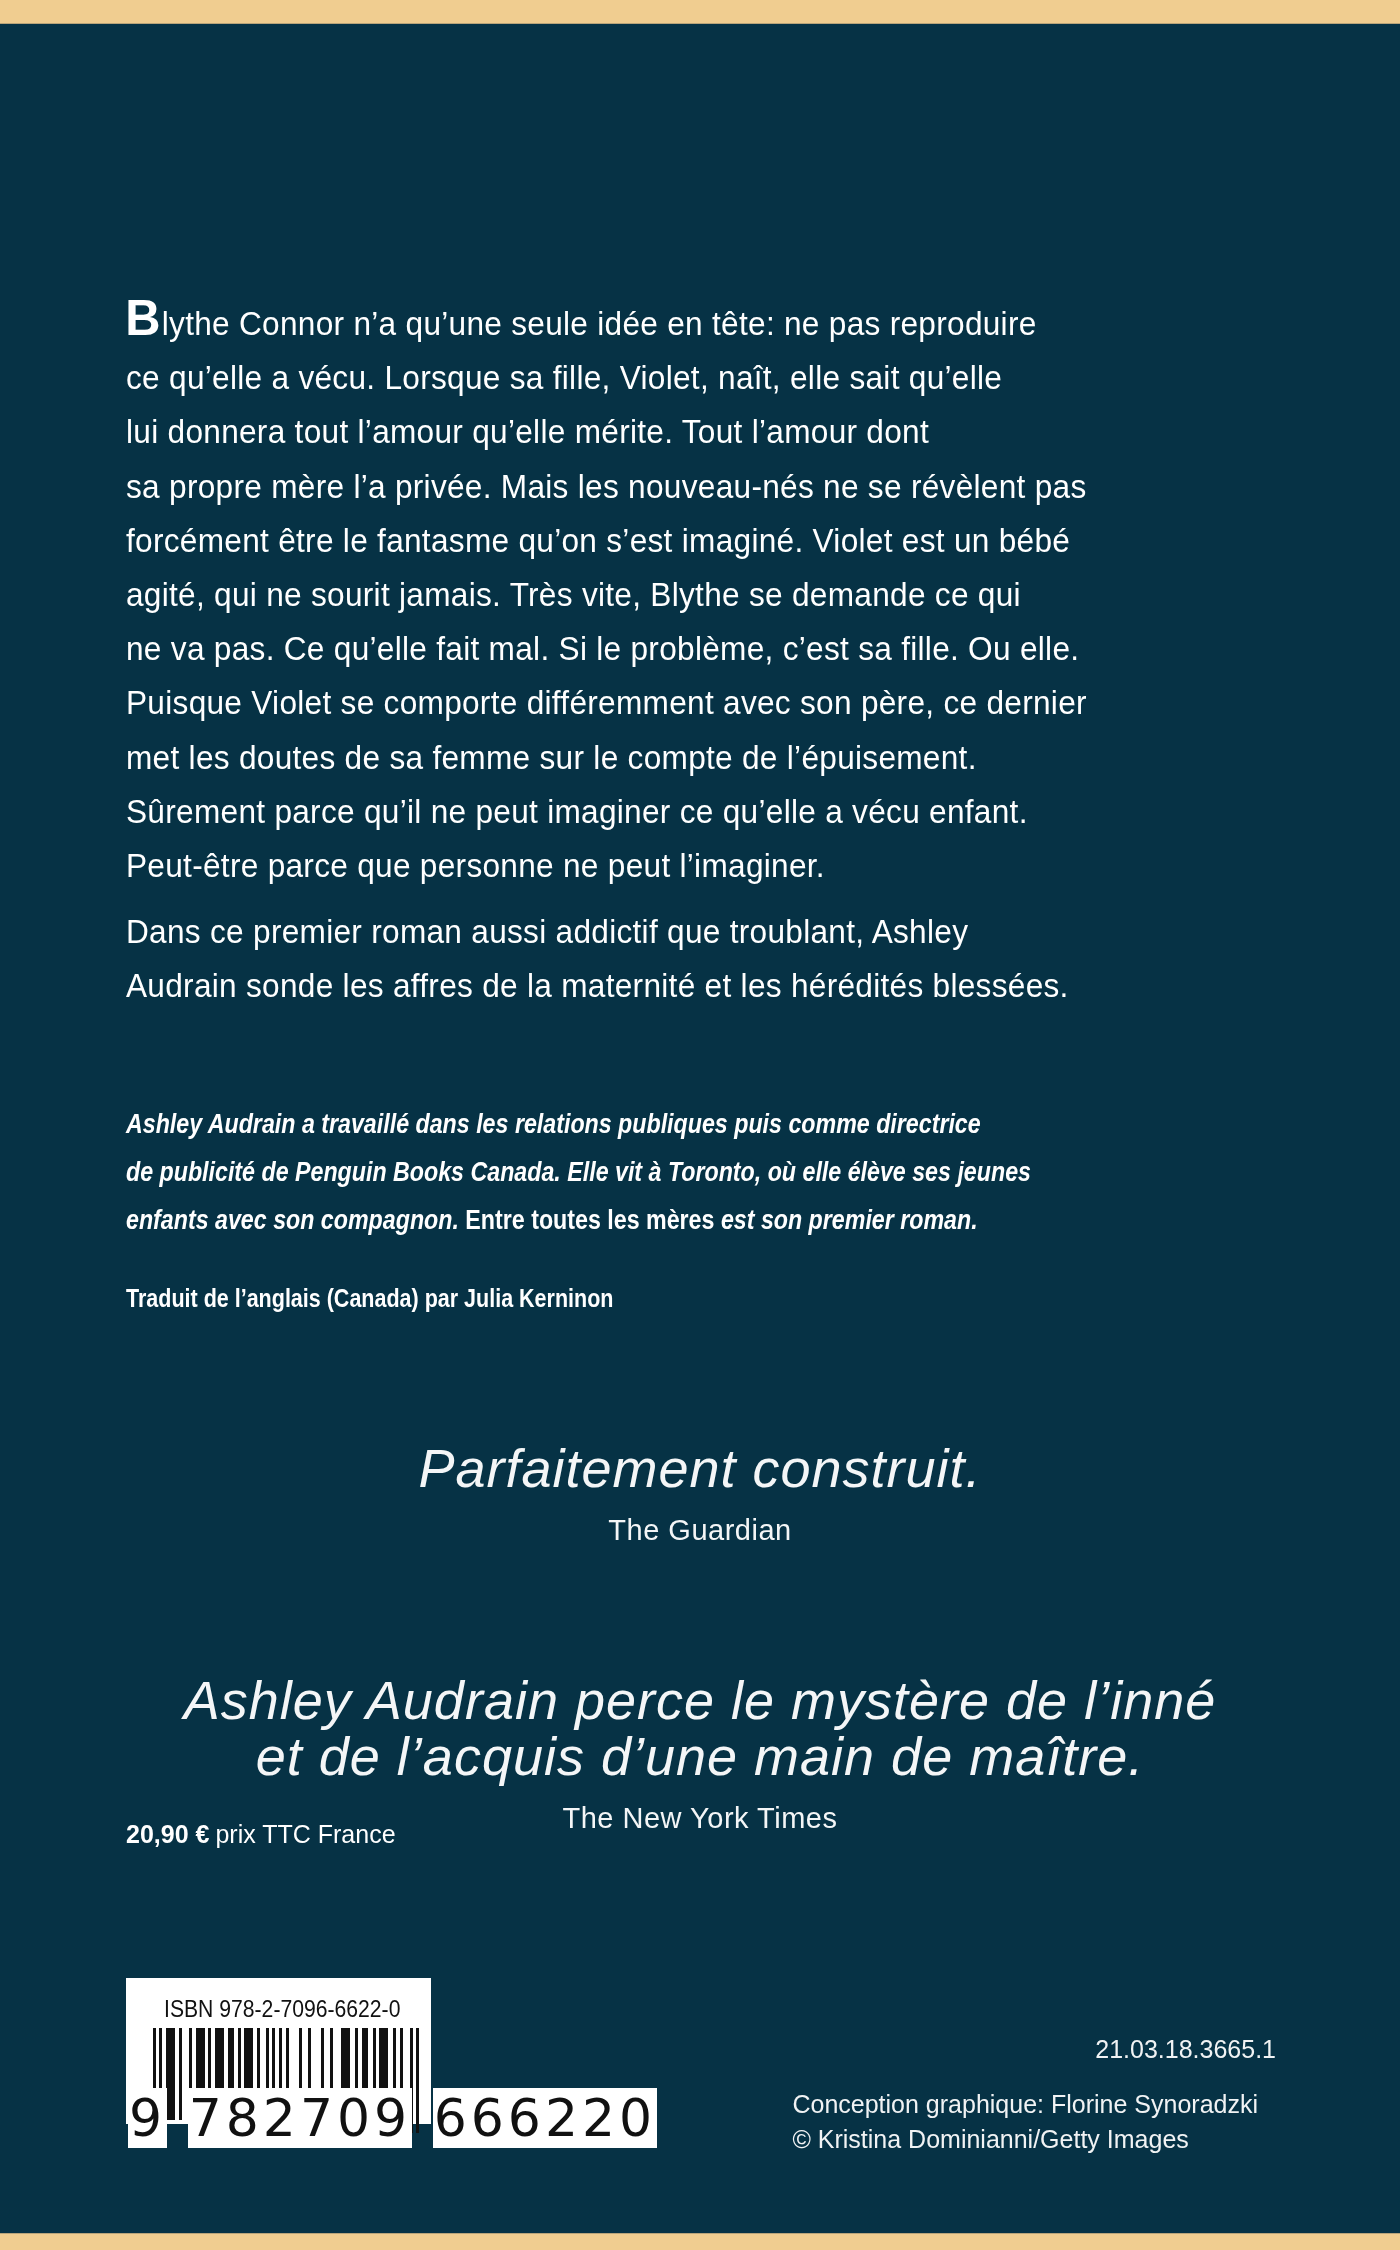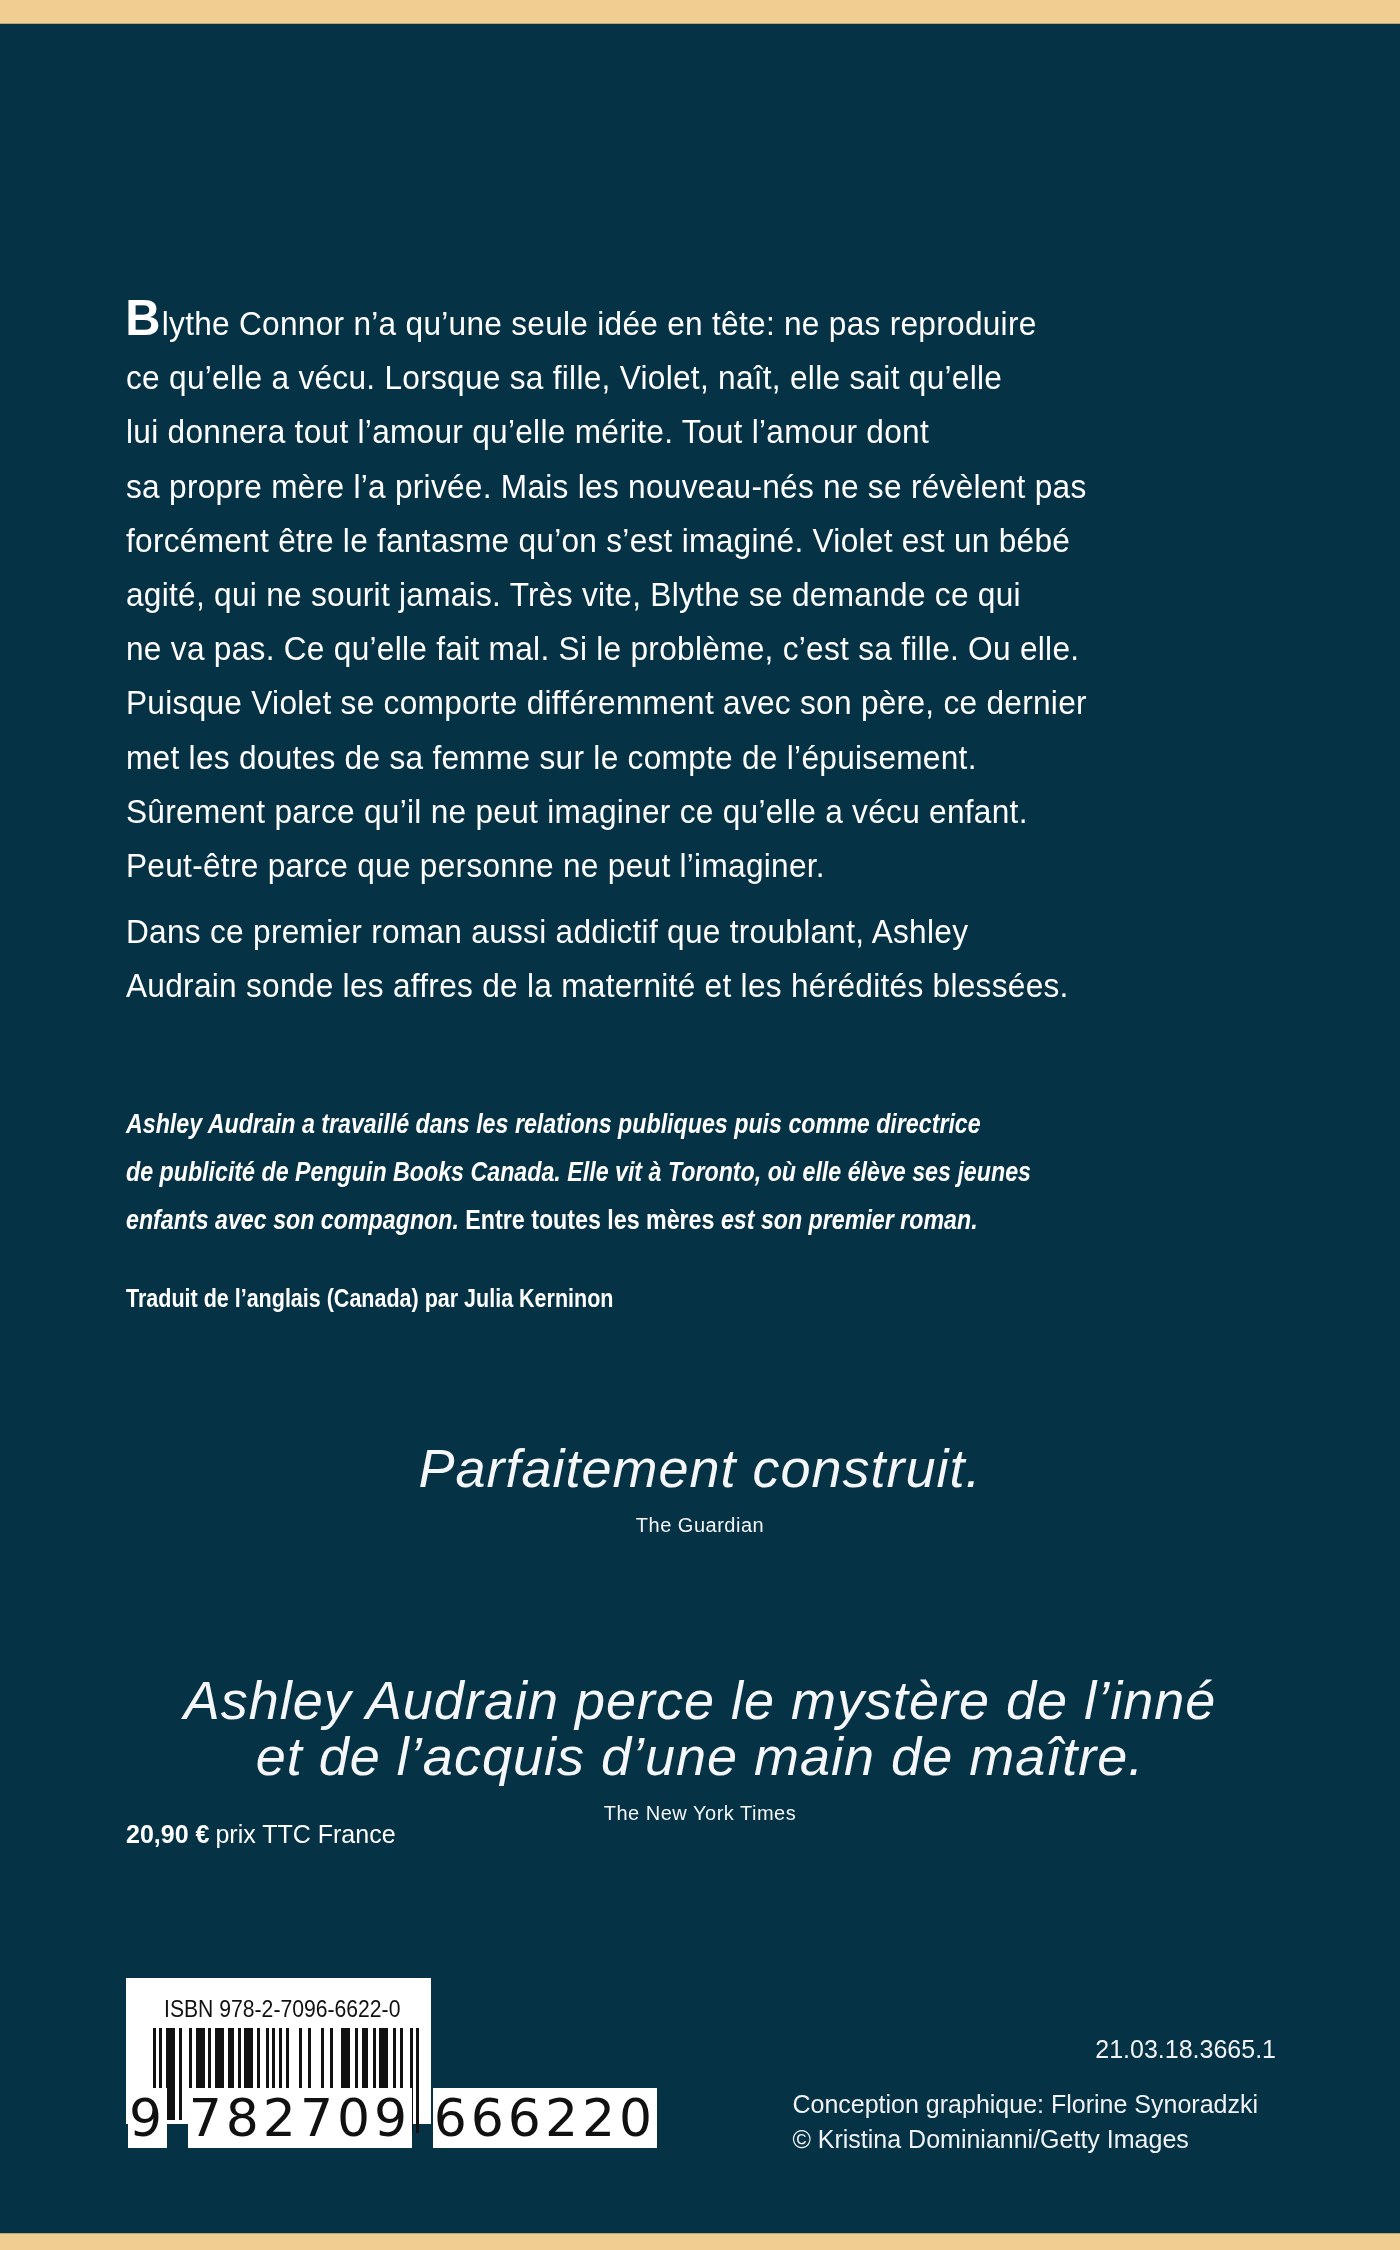--- a/index.html
+++ b/index.html
@@ -38,21 +38,21 @@
     position: absolute; left: 126px; top: 1284px;
     font-size: 25px; font-weight: bold; white-space: nowrap;
     transform-origin: 0 0; transform: scaleX(0.86);
   }
 
   .quote {
     position: absolute; left: 0; width: 1400px; text-align: center;
     font-weight: 300; font-style: italic; color: #f4f6f7;
   }
   .quote .qline { display: block; font-size: 54px; line-height: 56px; letter-spacing: 1px; white-space: nowrap; }
-  .quote .src { display: block; font-style: normal; font-size: 20px; margin-top: 18px; letter-spacing: 0.5px; }
+  .quote .src { display: block; font-style: normal; font-size: 29px; margin-top: 18px; letter-spacing: 0.5px; }
   .quote.q1 { top: 1440px; }
   .quote.q2 { top: 1672px; }
 
   .price {
     position: absolute; left: 126px; top: 1820px; white-space: nowrap;
     font-size: 25px;
   }
   .price .amount { font-weight: bold; }
   .price .label { margin-left: 6px; }
 

